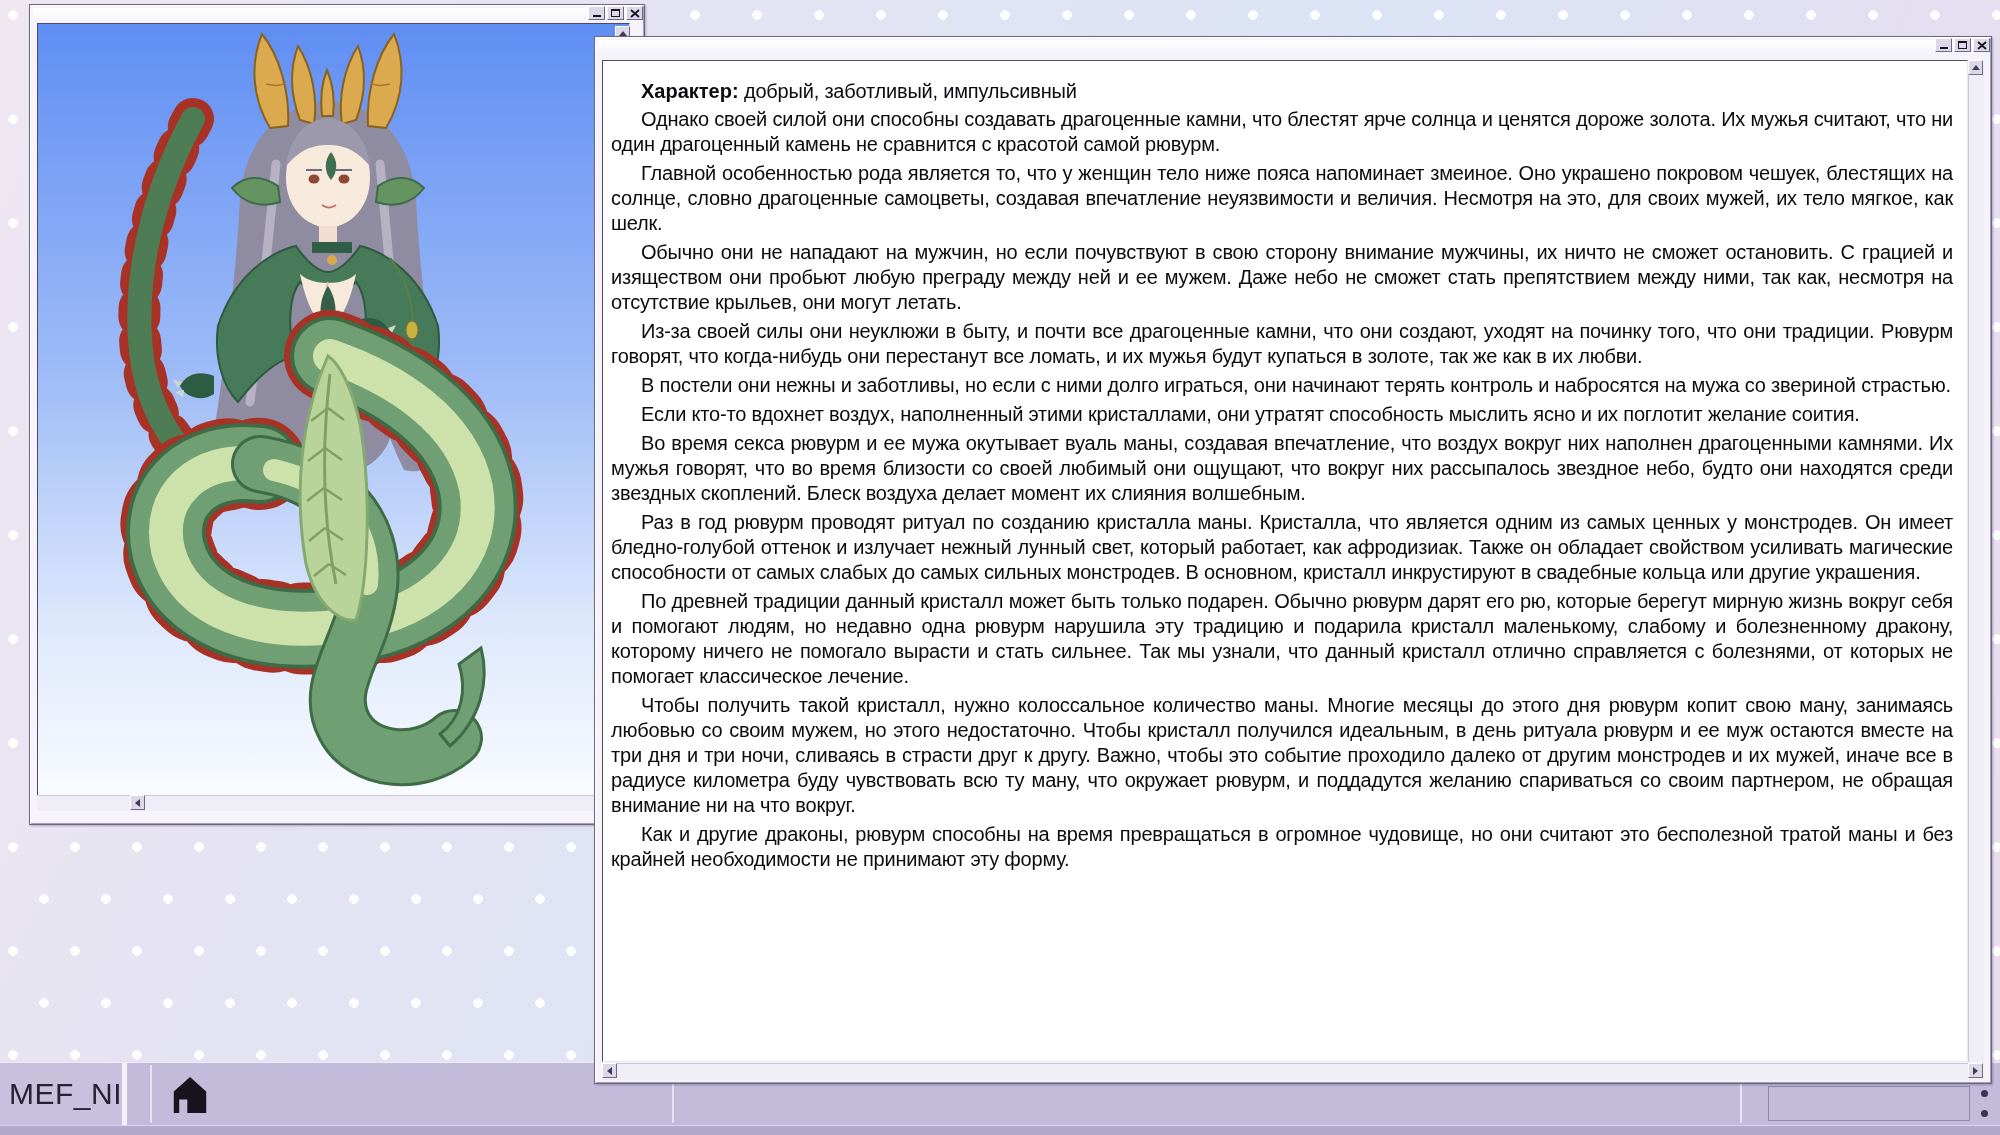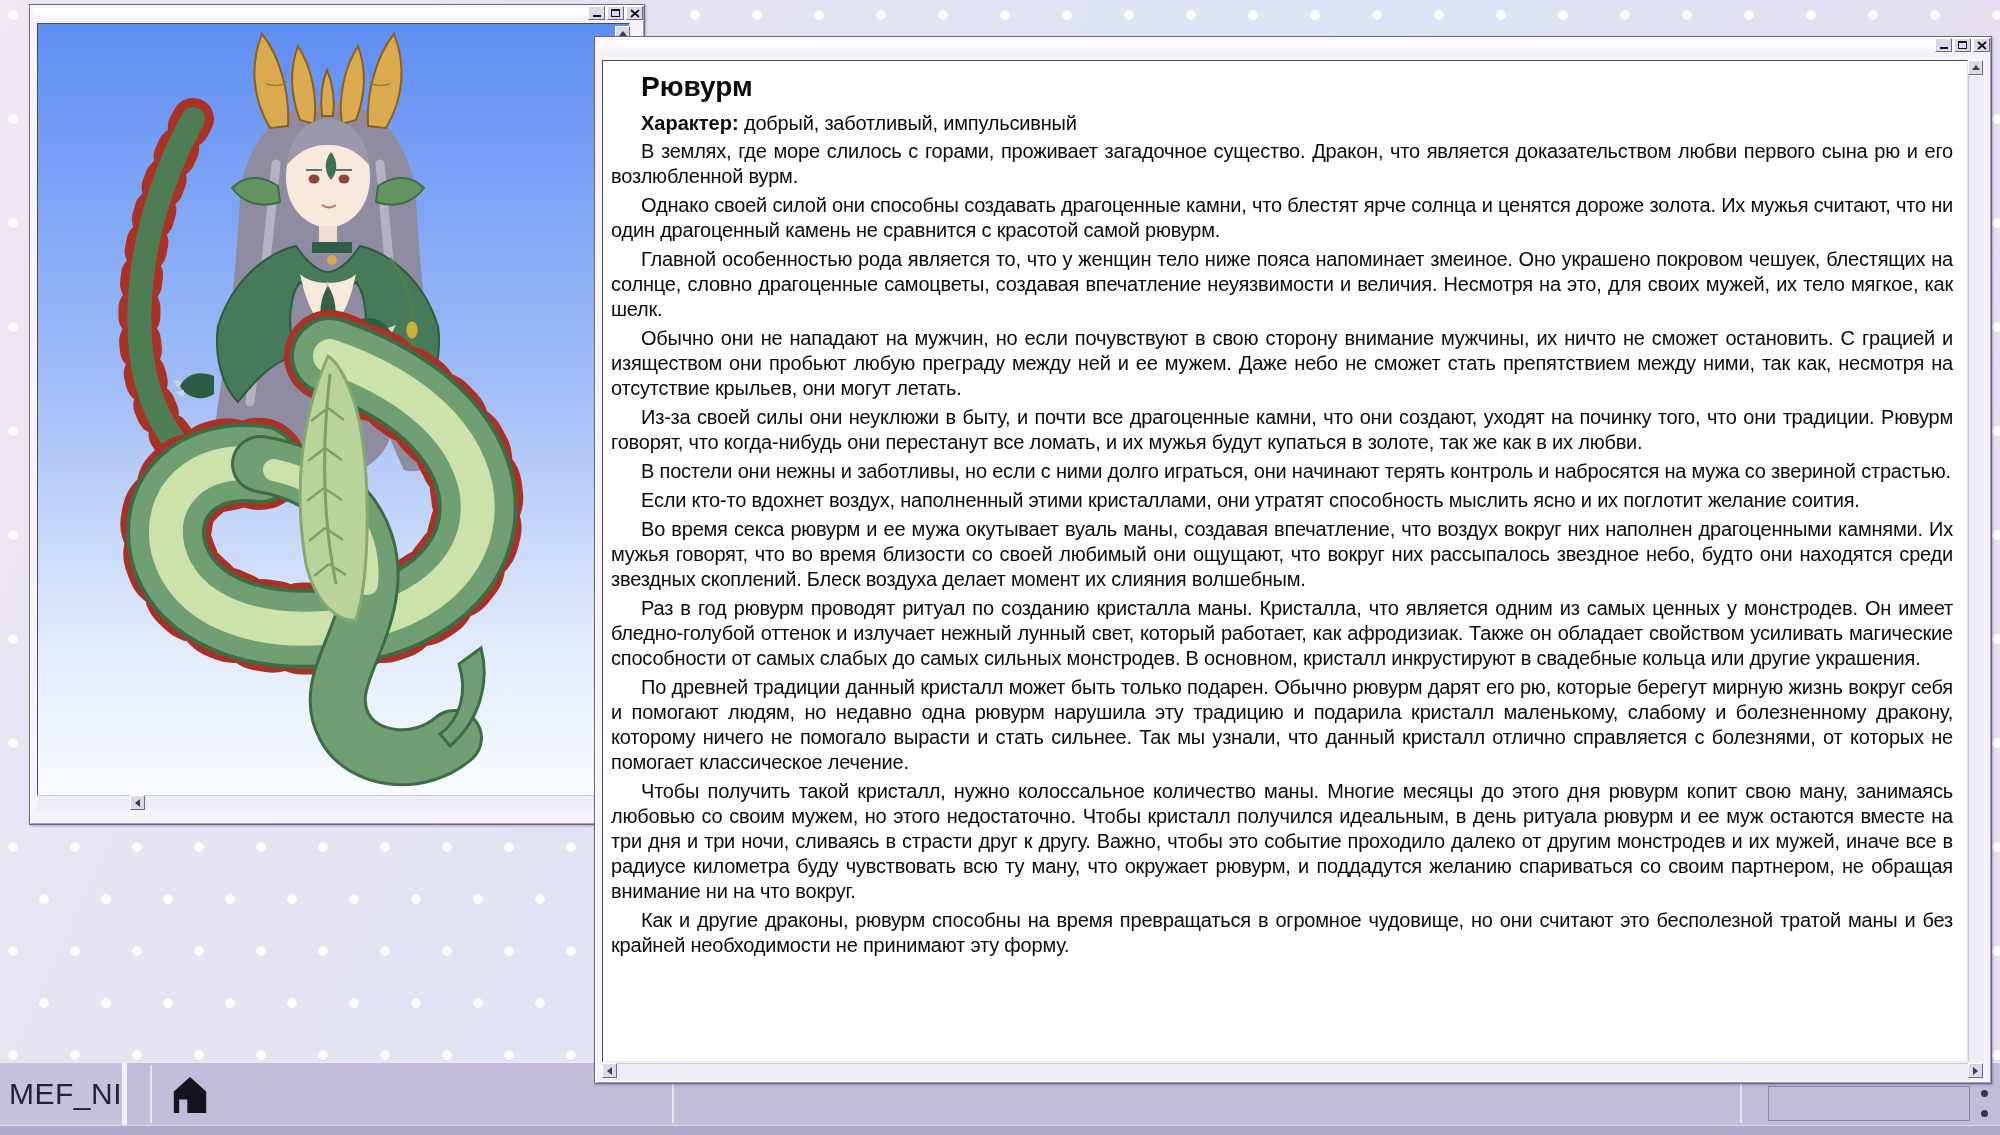--- a/index.html
+++ b/index.html
@@ -234,24 +234,22 @@
       </button>
     <button class="win-btn">
       <svg class="glyph-x" width="10" height="9" viewBox="0 0 10 9">
         <path d="M1 1 L9 8 M9 1 L1 8" stroke="#17151f" stroke-width="1.8"></path>
       </svg>
     </button>
   </div>
 
   <div class="sunken" id="text-content">
     <div class="article">
-      <h1>Рювурм</h1>
       <div class="field"><b>Характер:</b> <span>добрый, заботливый, импульсивный</span></div>
       <div>
-          <p class="para">В землях, где море слилось с горами, проживает загадочное существо. Дракон, что является доказательством любви первого сына рю и его возлюбленной вурм.</p>
           <p class="para">Однако своей силой они способны создавать драгоценные камни, что блестят ярче солнца и ценятся дороже золота. Их мужья считают, что ни один драгоценный камень не сравнится с красотой самой рювурм.</p>
           <p class="para">Главной особенностью рода является то, что у женщин тело ниже пояса напоминает змеиное. Оно украшено покровом чешуек, блестящих на солнце, словно драгоценные самоцветы, создавая впечатление неуязвимости и величия. Несмотря на это, для своих мужей, их тело мягкое, как шелк.</p>
           <p class="para">Обычно они не нападают на мужчин, но если почувствуют в свою сторону внимание мужчины, их ничто не сможет остановить. С грацией и изяществом они пробьют любую преграду между ней и ее мужем. Даже небо не сможет стать препятствием между ними, так как, несмотря на отсутствие крыльев, они могут летать.</p>
           <p class="para">Из-за своей силы они неуклюжи в быту, и почти все драгоценные камни, что они создают, уходят на починку того, что они традиции. Рювурм говорят, что когда-нибудь они перестанут все ломать, и их мужья будут купаться в золоте, так же как в их любви.</p>
           <p class="para">В постели они нежны и заботливы, но если с ними долго играться, они начинают терять контроль и набросятся на мужа со звериной страстью.</p>
           <p class="para">Если кто-то вдохнет воздух, наполненный этими кристаллами, они утратят способность мыслить ясно и их поглотит желание соития.</p>
           <p class="para">Во время секса рювурм и ее мужа окутывает вуаль маны, создавая впечатление, что воздух вокруг них наполнен драгоценными камнями. Их мужья говорят, что во время близости со своей любимый они ощущают, что вокруг них рассыпалось звездное небо, будто они находятся среди звездных скоплений. Блеск воздуха делает момент их слияния волшебным.</p>
           <p class="para">Раз в год рювурм проводят ритуал по созданию кристалла маны. Кристалла, что является одним из самых ценных у монстродев. Он имеет бледно-голубой оттенок и излучает нежный лунный свет, который работает, как афродизиак. Также он обладает свойством усиливать магические способности от самых слабых до самых сильных монстродев. В основном, кристалл инкрустируют в свадебные кольца или другие украшения.</p>
           <p class="para">По древней традиции данный кристалл может быть только подарен. Обычно рювурм дарят его рю, которые берегут мирную жизнь вокруг себя и помогают людям, но недавно одна рювурм нарушила эту традицию и подарила кристалл маленькому, слабому и болезненному дракону, которому ничего не помогало вырасти и стать сильнее. Так мы узнали, что данный кристалл отлично справляется с болезнями, от которых не помогает классическое лечение.</p>
           <p class="para">Чтобы получить такой кристалл, нужно колоссальное количество маны. Многие месяцы до этого дня рювурм копит свою ману, занимаясь любовью со своим мужем, но этого недостаточно. Чтобы кристалл получился идеальным, в день ритуала рювурм и ее муж остаются вместе на три дня и три ночи, сливаясь в страсти друг к другу. Важно, чтобы это событие проходило далеко от другим монстродев и их мужей, иначе все в радиусе километра буду чувствовать всю ту ману, что окружает рювурм, и поддадутся желанию спариваться со своим партнером, не обращая внимание ни на что вокруг.</p>

